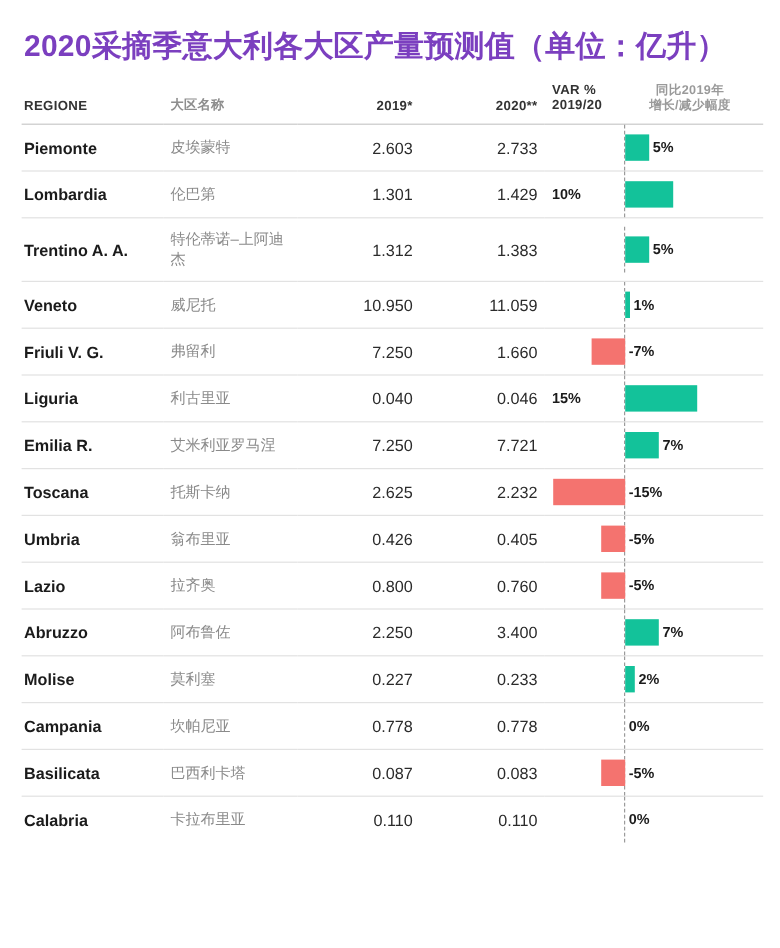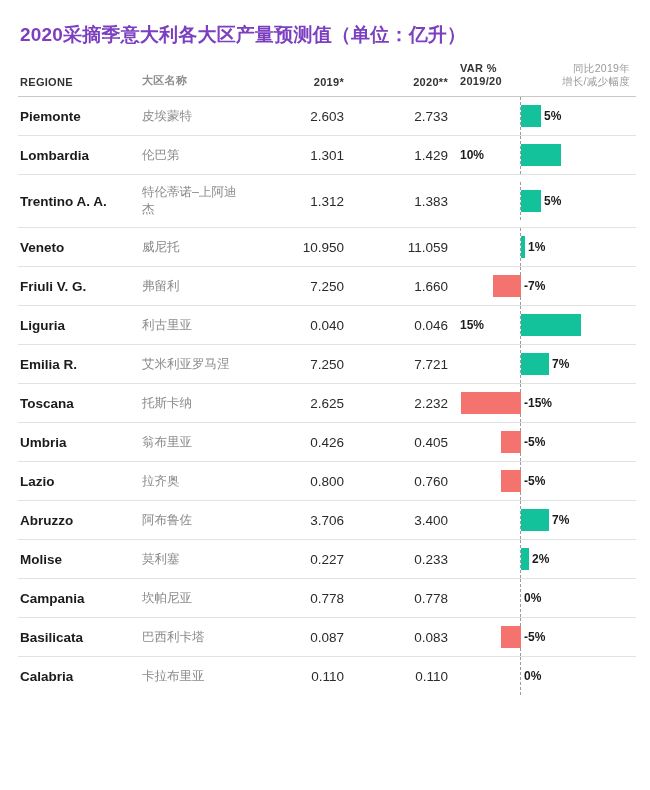--- a/index.html
+++ b/index.html
@@ -16,21 +16,21 @@
   }
   .page {
     position: relative;
     width: 650px;
     height: 790px;
     box-sizing: border-box;
     padding: 18px 14px 0 18px;
   }
   .title {
     color: #7b3fbf;
-    font-size: 19px;
+    font-size: 25px;
     font-weight: bold;
     letter-spacing: 0.2px;
     margin: 4px 0 14px 2px;
   }
   table.data {
     width: 618px;
     border-collapse: collapse;
     table-layout: fixed;
   }
   table.data col.c-reg   { width: 118px; }
@@ -54,23 +54,23 @@
     text-align: left;
     color: #8e8e8e;
     font-weight: bold;
   }
   thead th.varh {
     text-align: left;
     line-height: 13px;
     padding-right: 8px;
   }
   thead th.barh {
-    text-align: right;
+    text-align: center;
     color: #9a9a9a;
-    font-weight: normal;
+    font-weight: bold;
     line-height: 13px;
     padding-left: 10px;
     font-size: 10.5px;
   }
   tbody tr {
     border-top: 1px solid #e2e2e2;
   }
   tbody tr:first-child { border-top: 1px solid #c9c9c9; }
   tbody td {
     padding: 9px 6px;
@@ -304,21 +304,21 @@
             <div class="barwrap">
               <div class="axis"></div>
               <div class="bar neg" style="width: 20px; left: -9px;"></div>
               <div class="inlabel" style="left: 14px;">-5%</div>
             </div>
           </td>
         </tr>
         <tr>
           <td class="reg">Abruzzo</td>
           <td class="cn">阿布鲁佐</td>
-          <td class="num">3.706</td>
+          <td class="num">2.250</td>
           <td class="num">3.400</td>
           <td class="varcell"></td>
           <td class="barcell">
             <div class="barwrap">
               <div class="axis"></div>
               <div class="bar pos" style="width: 28px;"></div>
               <div class="inlabel" style="left: 42px;">7%</div>
             </div>
           </td>
         </tr>

